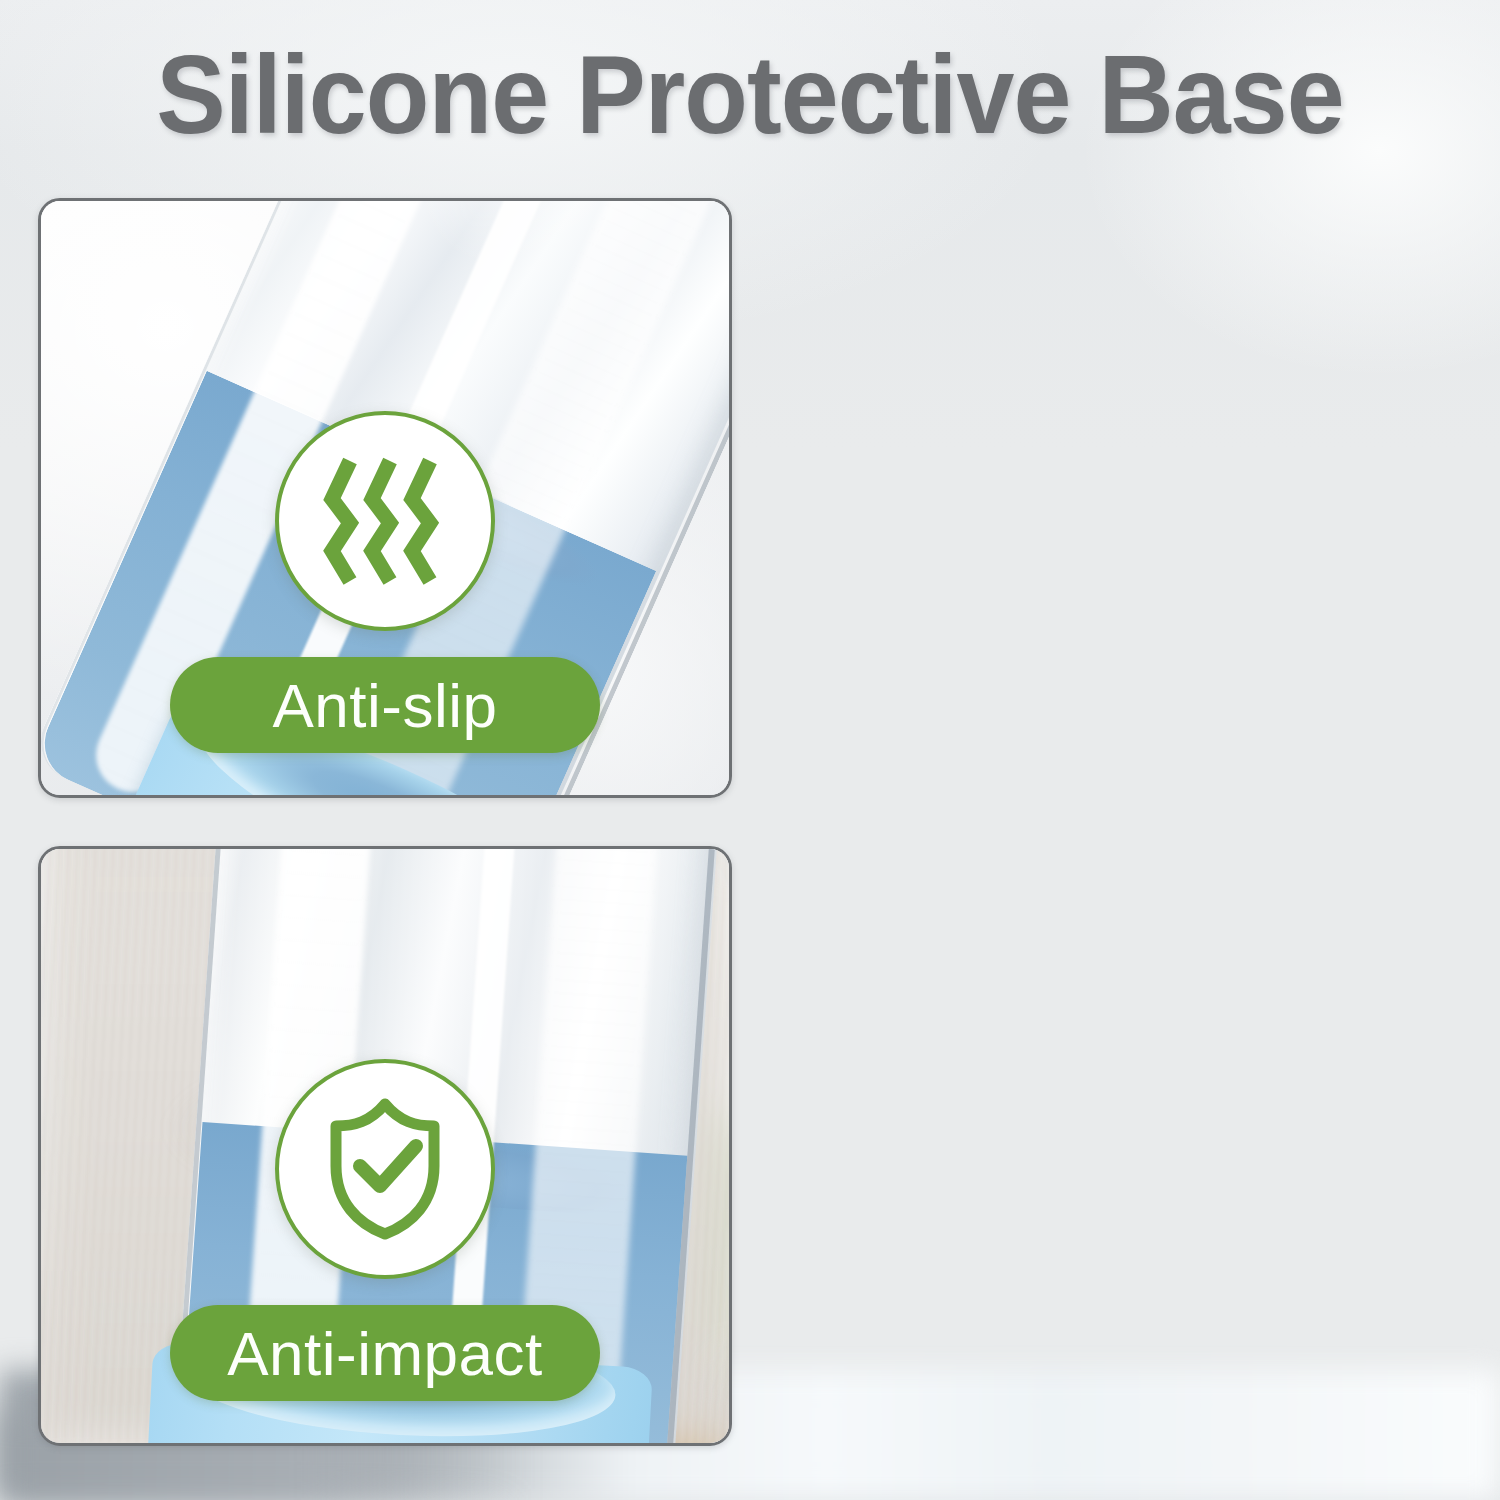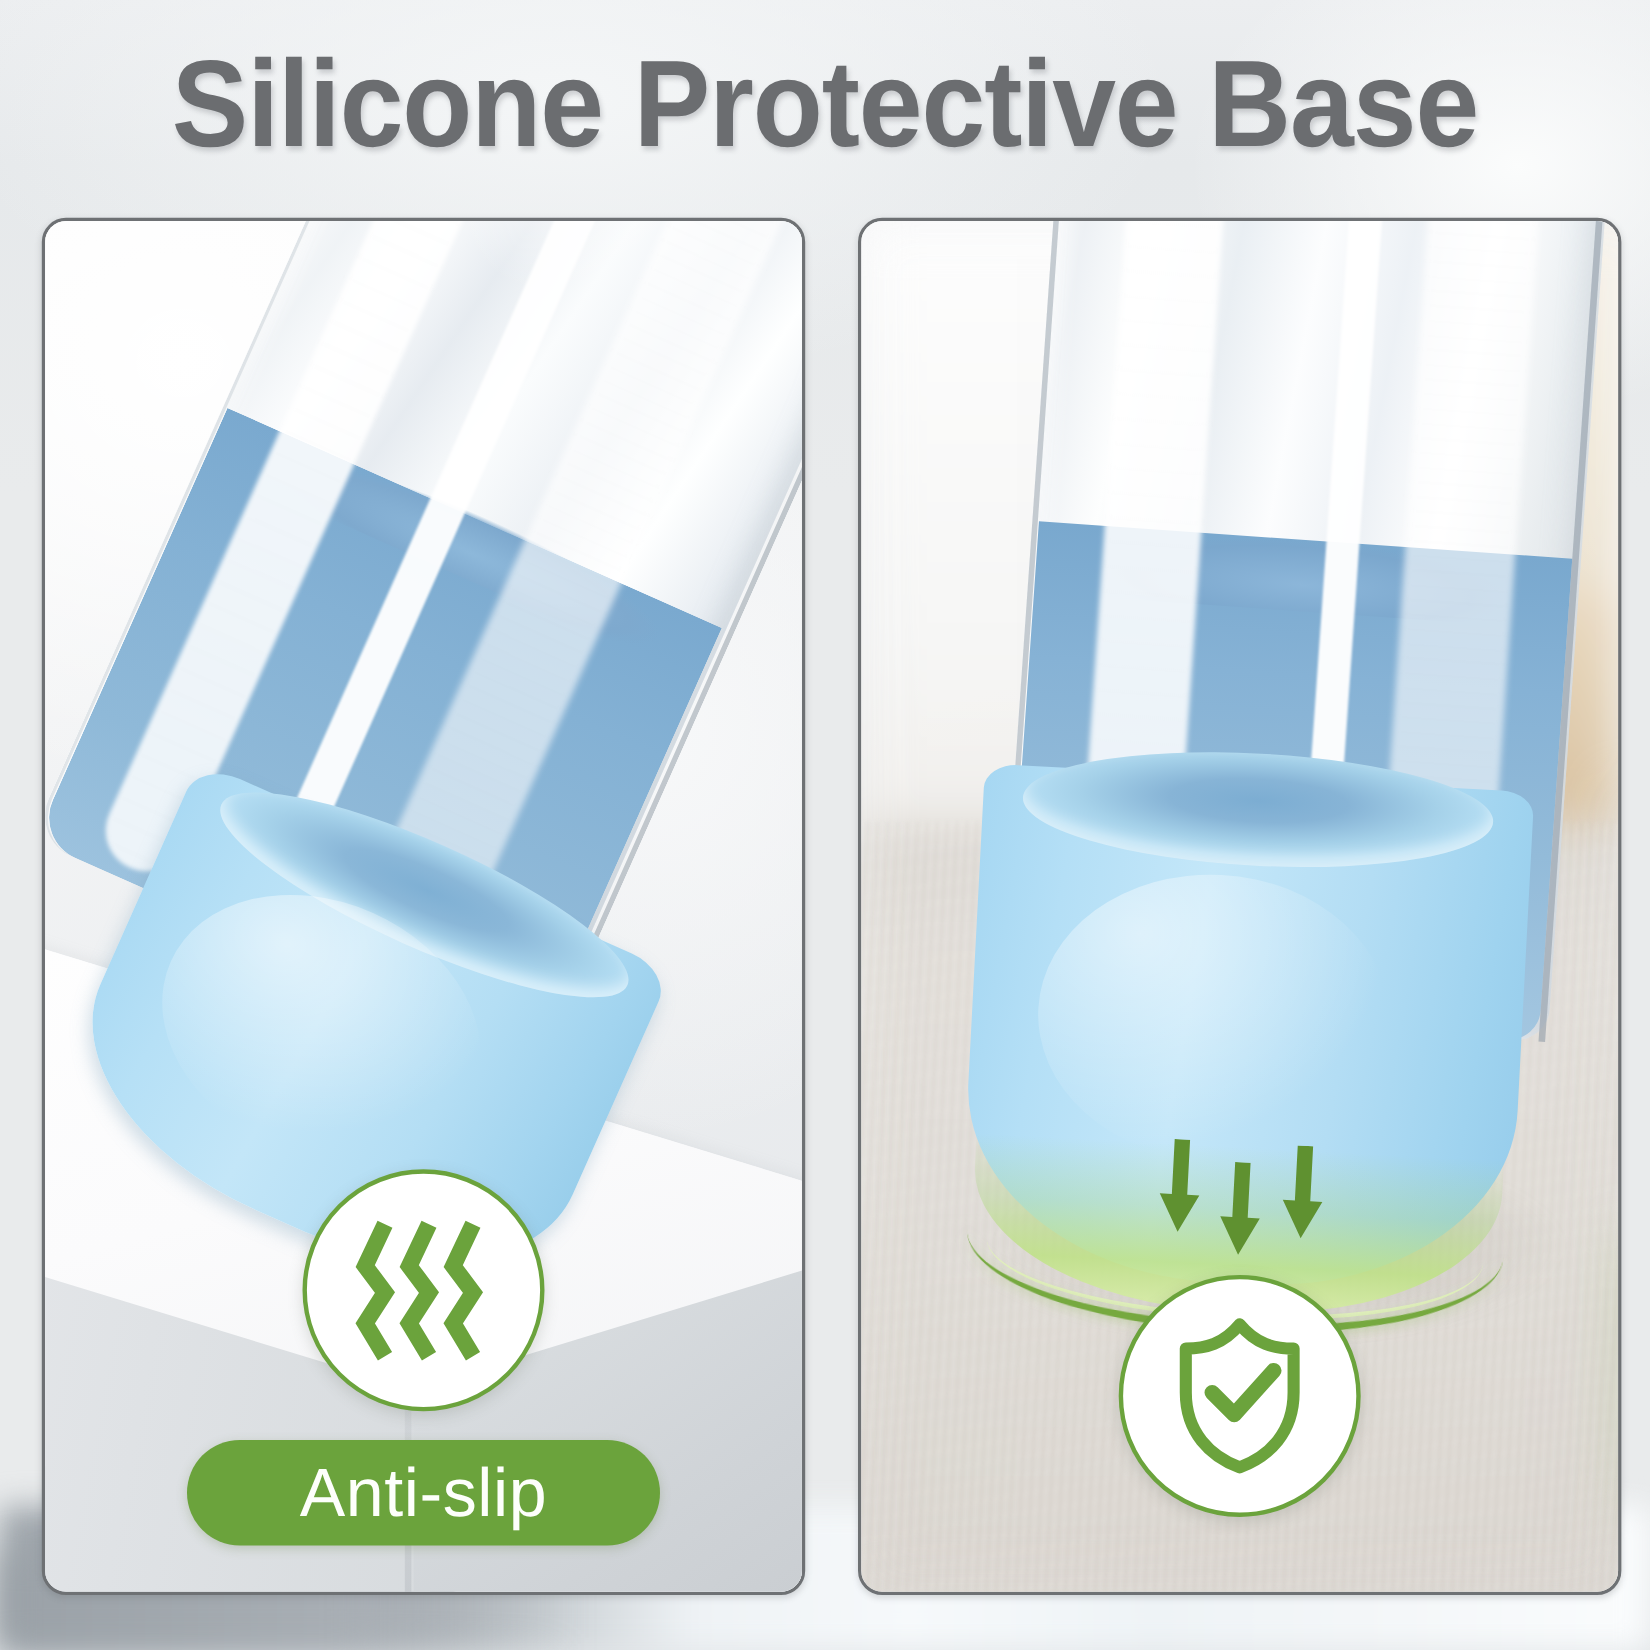--- a/index.html
+++ b/index.html
@@ -37,21 +37,21 @@
     color:#6b6d70;
     letter-spacing:-1px;
     transform:scaleX(0.93);
     text-shadow:2px 3px 5px rgba(120,125,130,.32);
     white-space:nowrap;
     user-select:none;
   }
 
   
   .panels{position:absolute;left:38px;top:198px;width:1446px;height:1248px;
-    display:flex;gap:48px;}
+    display:flex;gap:48px;flex-direction:column;}
   .panel{position:relative;width:688px;height:1246px;
     border:3px solid #6e7174;border-radius:22px;overflow:hidden;
     box-shadow:0 2px 6px rgba(90,95,100,.22);}
 
   
   .scene-left{position:absolute;inset:0;background:
      linear-gradient(160deg,#fdfdfd 0%,#f3f4f5 30%,#eceef0 58%,#e2e5e8 100%);}
   .bg-soft-l1{position:absolute;left:-60px;top:-40px;width:620px;height:560px;
     background:radial-gradient(ellipse at 30% 30%,#ffffff 0%,rgba(255,255,255,0) 70%);}
   .bg-soft-l2{position:absolute;right:-80px;top:220px;width:520px;height:620px;
@@ -337,16 +337,17 @@
       </div>
     </div>
 
     <div class="feature">
       <div class="icon-circle">
         <svg width="134" height="146" viewBox="0 0 134 146" aria-hidden="true">
           <path d="M67 8 C52 26 36 30 18 30 L18 70 C18 106 40 128 67 138 C94 128 116 106 116 70 L116 30 C98 30 82 26 67 8 Z" fill="none" stroke="#6ba33c" stroke-width="11" stroke-linejoin="round"></path>
           <polyline points="42,70 62,90 98,50" fill="none" stroke="#6ba33c" stroke-width="14" stroke-linecap="round" stroke-linejoin="round"></polyline>
         </svg>
       </div>
+      <div class="pill">Anti-impact</div>
     </div>
   </div>
 
 </div>
 
 </body></html>

